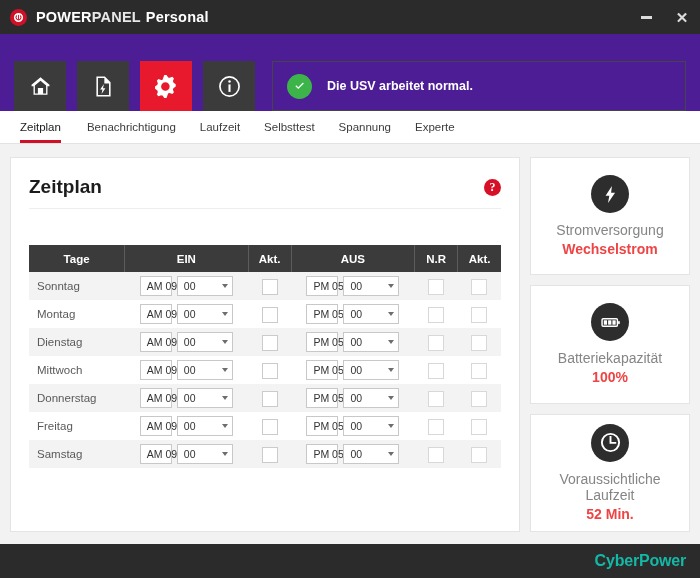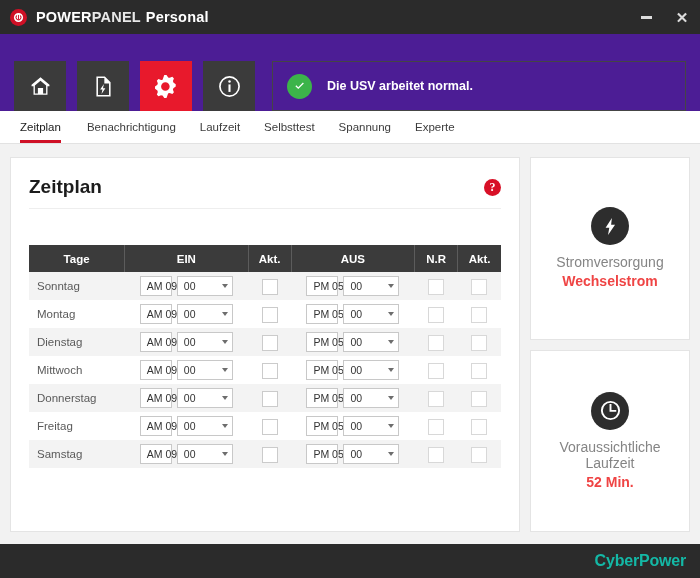--- a/index.html
+++ b/index.html
@@ -653,20 +653,33 @@
       <div class="stat-card">
         <div class="stat-icon">
           <svg width="21" height="21" viewBox="0 0 24 24" aria-hidden="true">
             <path d="M13.6 2.2 6.4 13.4h4.2l-1.4 8.4 8-11.9h-4.5z" fill="#ffffff"></path>
           </svg>
         </div>
         <div class="stat-label">Stromversorgung</div>
         <div class="stat-value">Wechselstrom</div>
       </div>
 
+      <div class="stat-card">
+        <div class="stat-icon">
+          <svg width="23" height="23" viewBox="0 0 24 24" aria-hidden="true">
+            <rect x="3.2" y="8" width="16" height="8" rx="1.1" fill="none" stroke="#ffffff" stroke-width="1.5"></rect>
+            <rect x="19.9" y="10.4" width="1.8" height="3.2" rx=".5" fill="#ffffff"></rect>
+            <rect x="5" y="9.7" width="3.4" height="4.6" fill="#ffffff"></rect>
+            <rect x="9.5" y="9.7" width="3.4" height="4.6" fill="#ffffff"></rect>
+            <rect x="14" y="9.7" width="3.4" height="4.6" fill="#ffffff"></rect>
+          </svg>
+        </div>
+        <div class="stat-label">Batteriekapazität</div>
+        <div class="stat-value">100%</div>
+      </div>
 
       <div class="stat-card">
         <div class="stat-icon">
           <svg width="23" height="23" viewBox="0 0 24 24" aria-hidden="true">
             <circle cx="12" cy="12" r="9" fill="none" stroke="#ffffff" stroke-width="2"></circle>
             <path d="M12 6.2v6.2h5" fill="none" stroke="#ffffff" stroke-width="2" stroke-linecap="square"></path>
           </svg>
         </div>
         <div class="stat-label">Voraussichtliche Laufzeit</div>
         <div class="stat-value">52 Min.</div>

